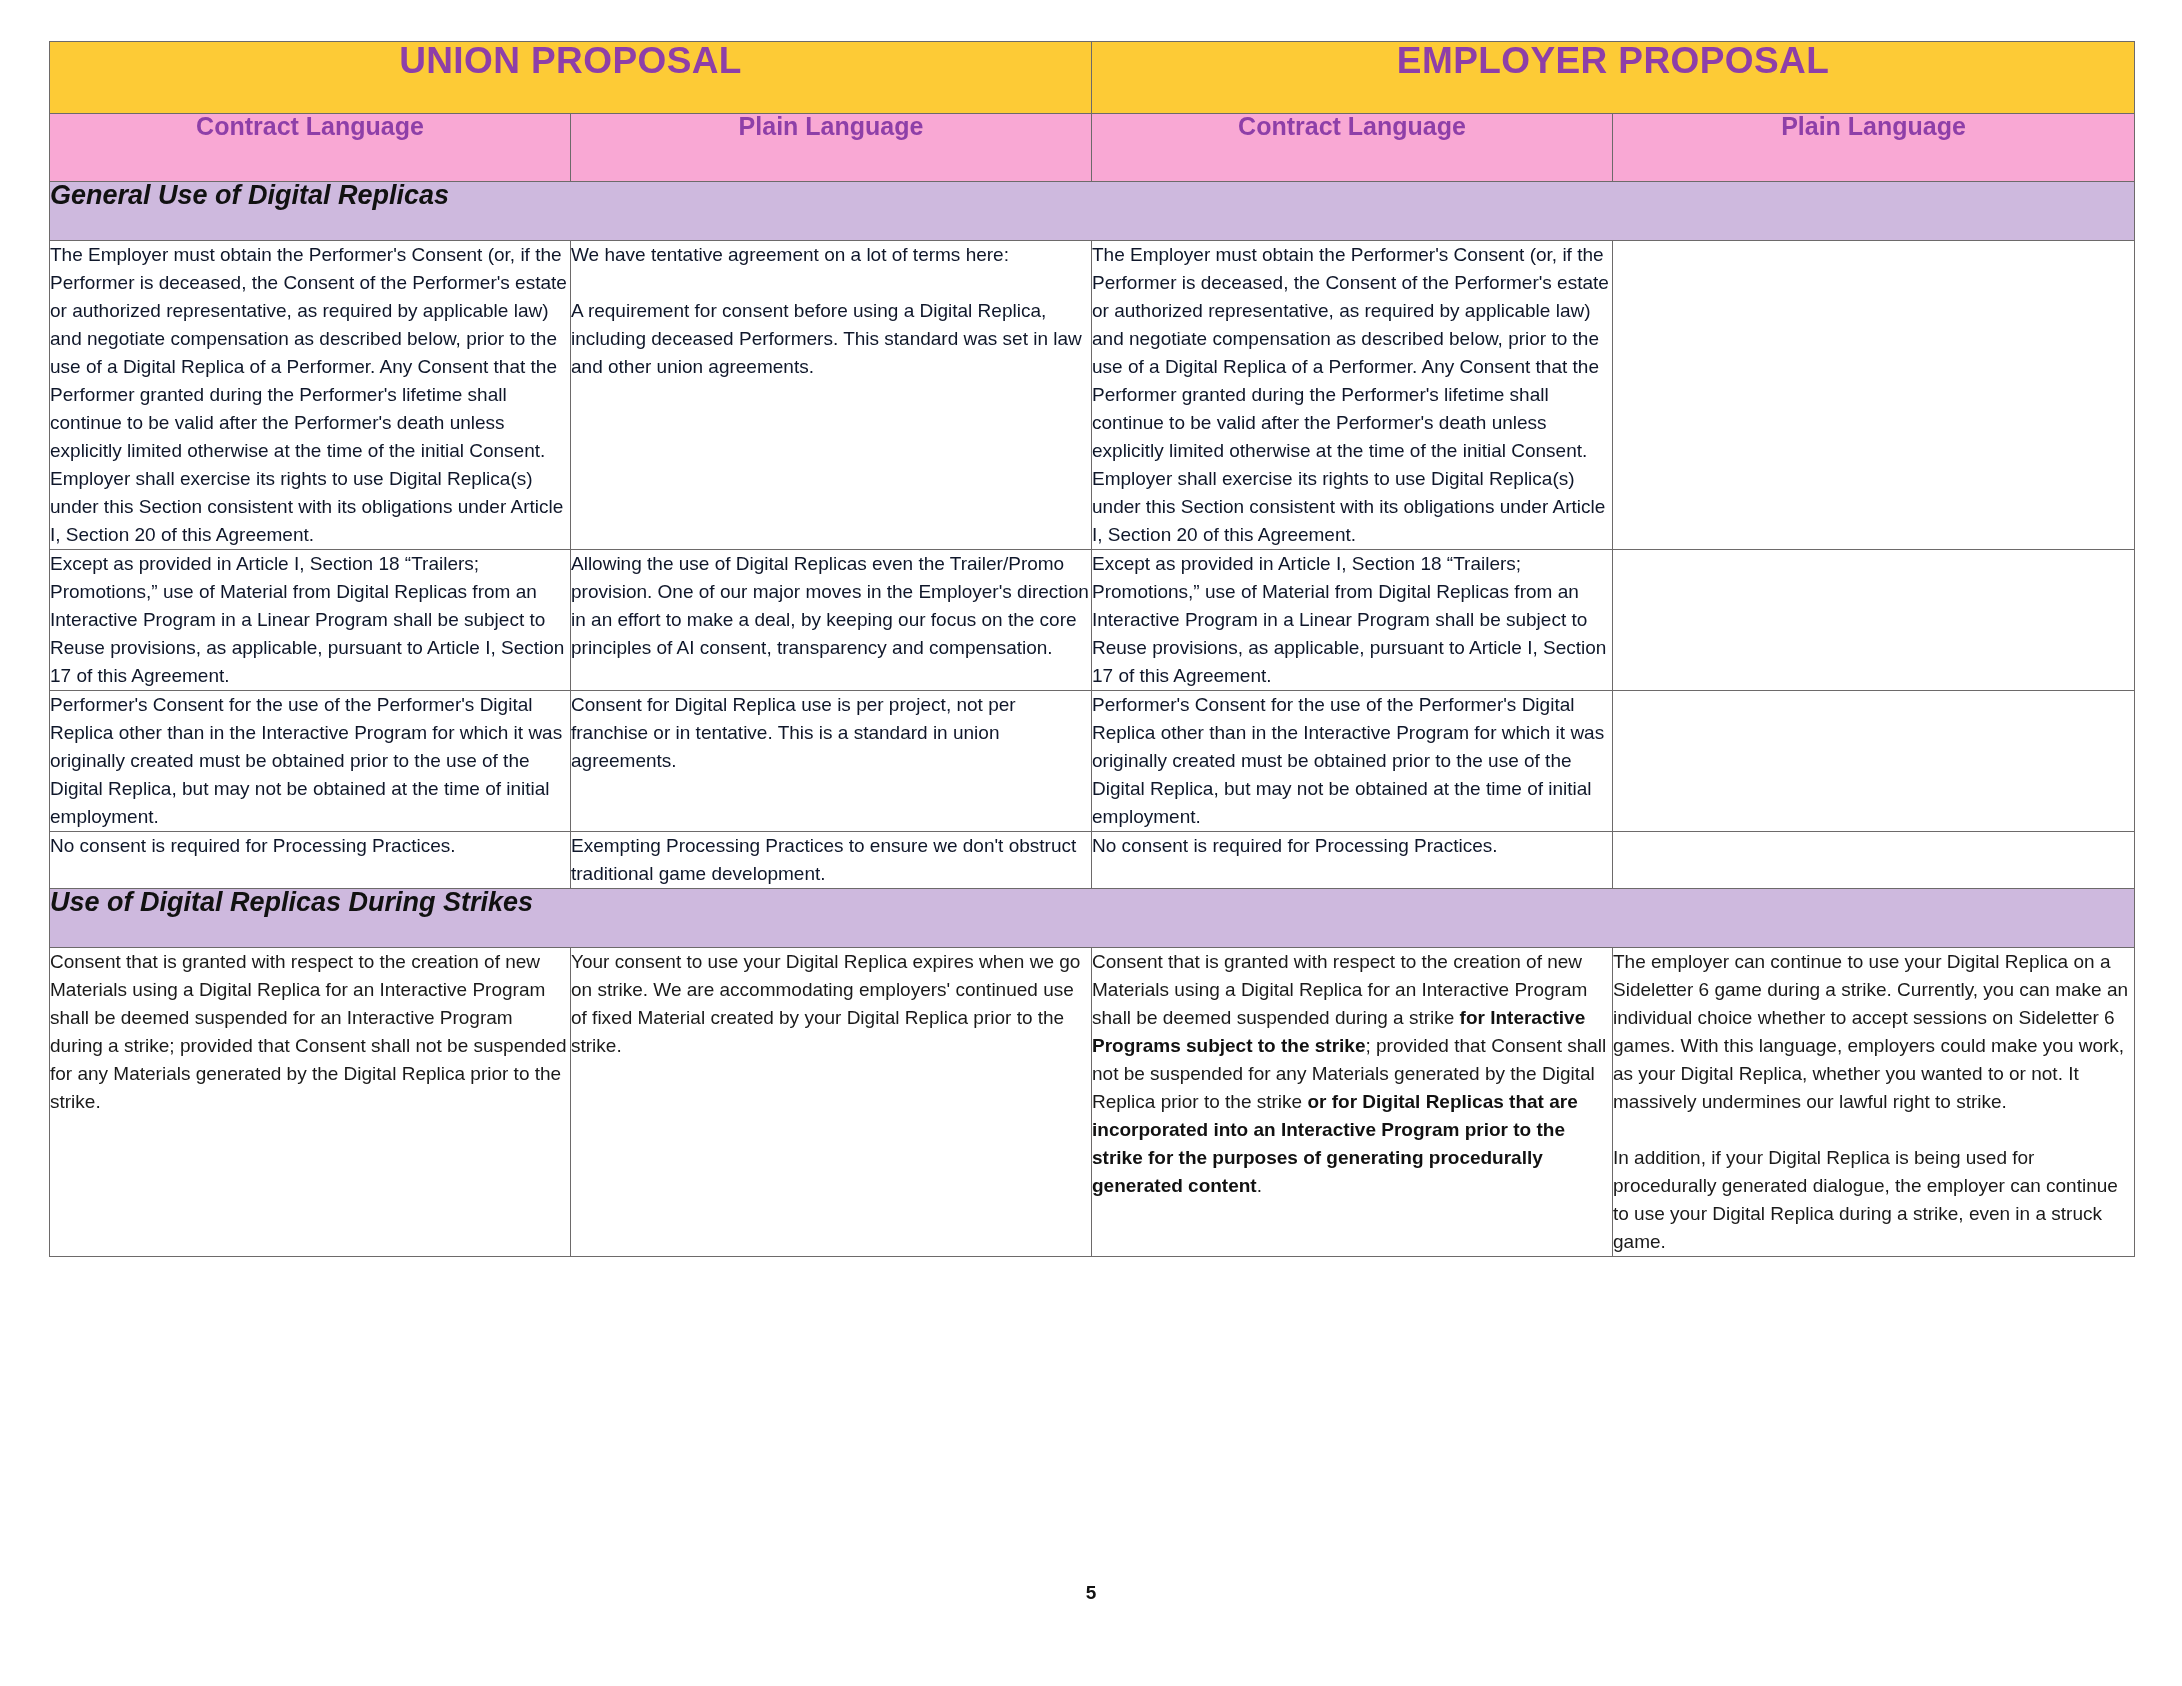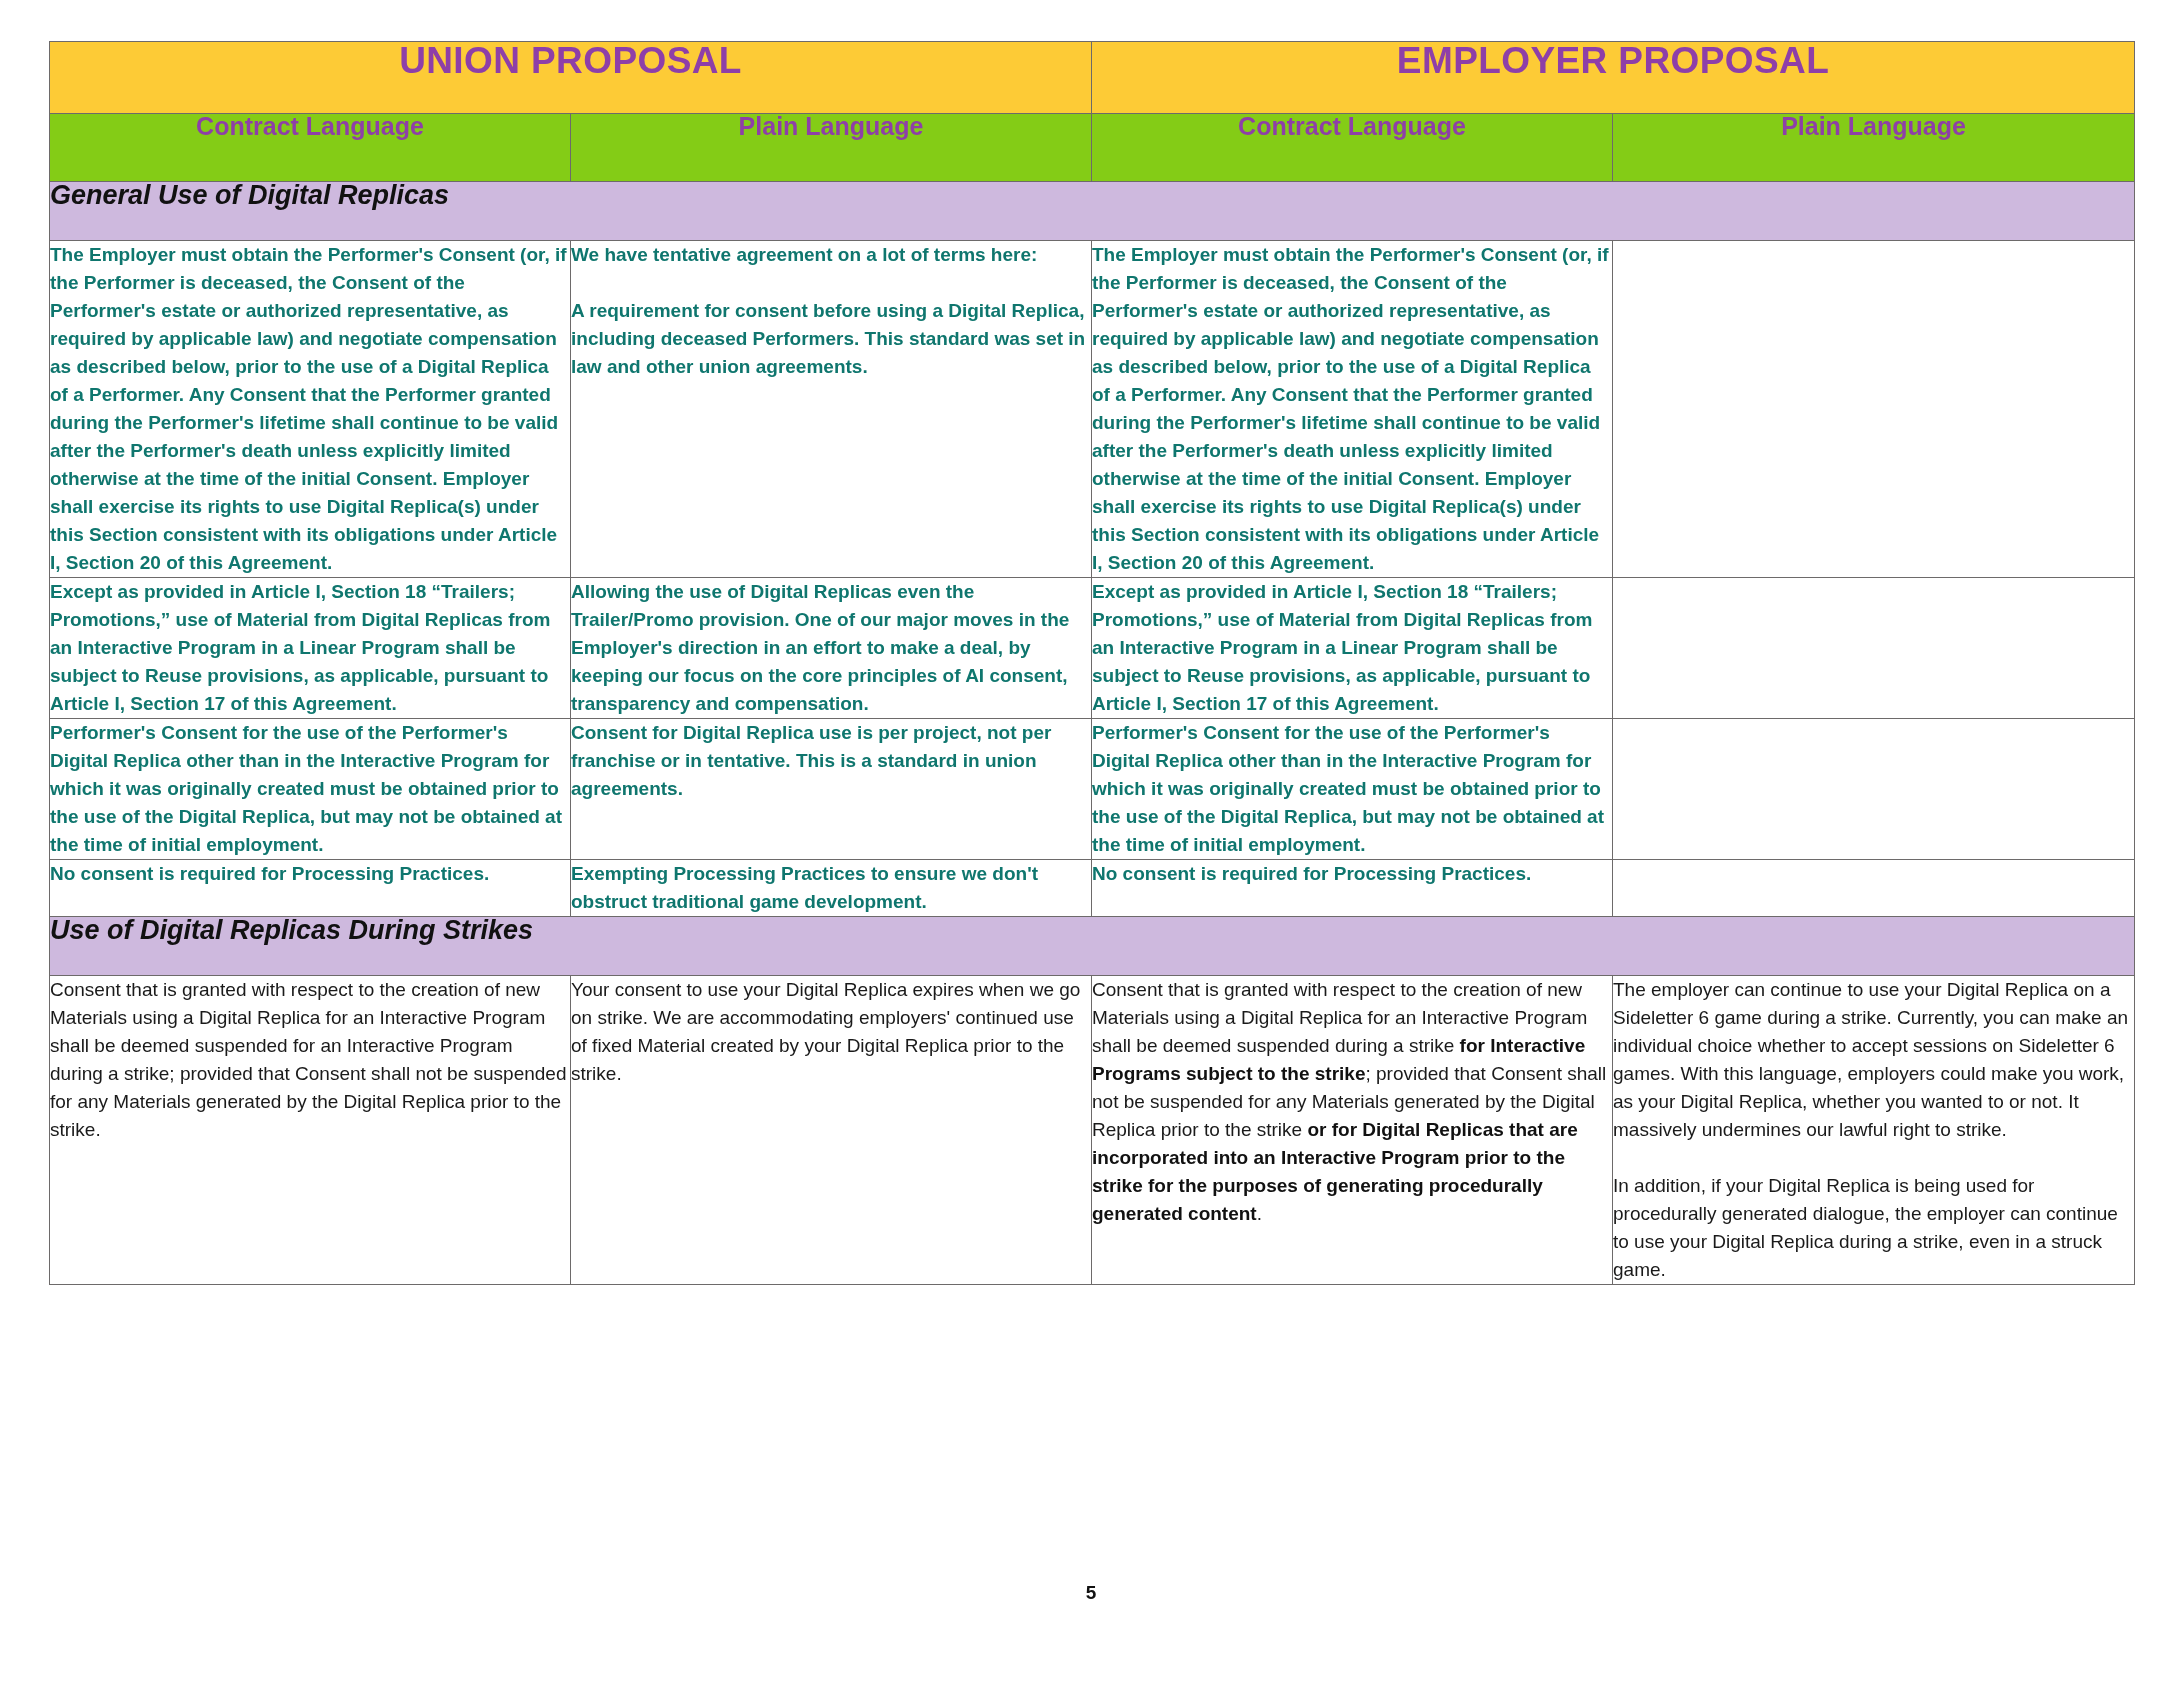--- a/index.html
+++ b/index.html
@@ -52,21 +52,21 @@
     color: #8E3FA8;
     font-size: 37px;
     font-weight: bold;
     letter-spacing: 0.4px;
     line-height: 1;
     display: block;
   }
 
   
   .subhead-cell {
-    background: #84cc16;
+    background: #f9a8d4;
     height: 67px;
     text-align: center;
     vertical-align: middle;
   }
   .subhead-text {
     color: #8E3FA8;
     font-size: 25px;
     font-weight: bold;
     line-height: 1;
     display: block;
@@ -92,21 +92,21 @@
     padding: 13px 16px 15px 16px;
     background: #ffffff;
   }
   .cell-text {
     font-size: 19px;
     line-height: 28px;
     white-space: pre-wrap;
     display: block;
     margin: 0;
   }
-  .purple .cell-text { color: #0f766e; font-weight: bold; }
+  .purple .cell-text { color: #0f172a; font-weight: normal; }
   .black  .cell-text { color: #1a1a1a; font-weight: normal; }
 
   .cell-text b { font-weight: bold; }
   .black .cell-text b { font-weight: bold; color: #111111; }
 
   
   .page-number {
     position: absolute;
     left: 0;
     right: 0;

